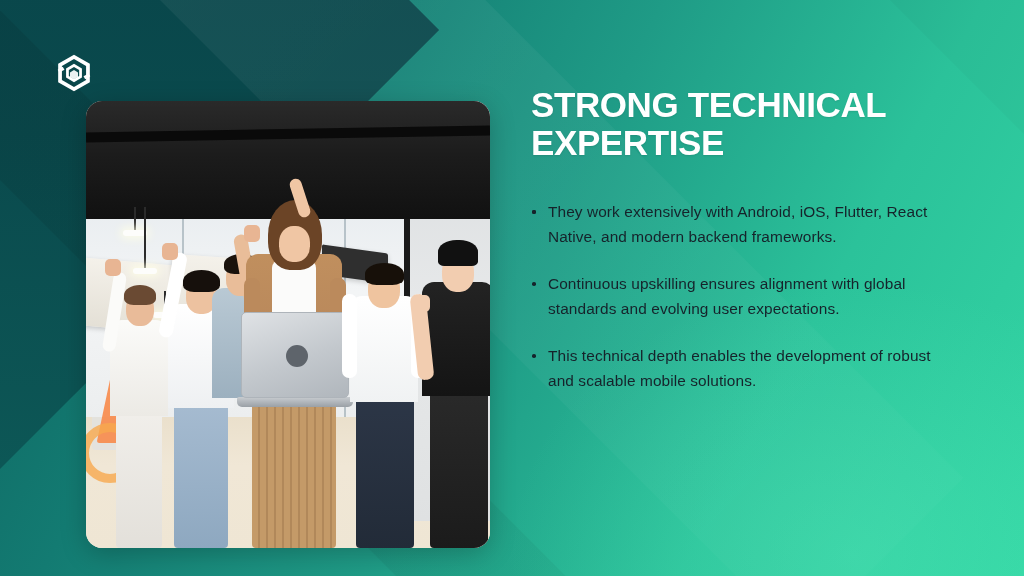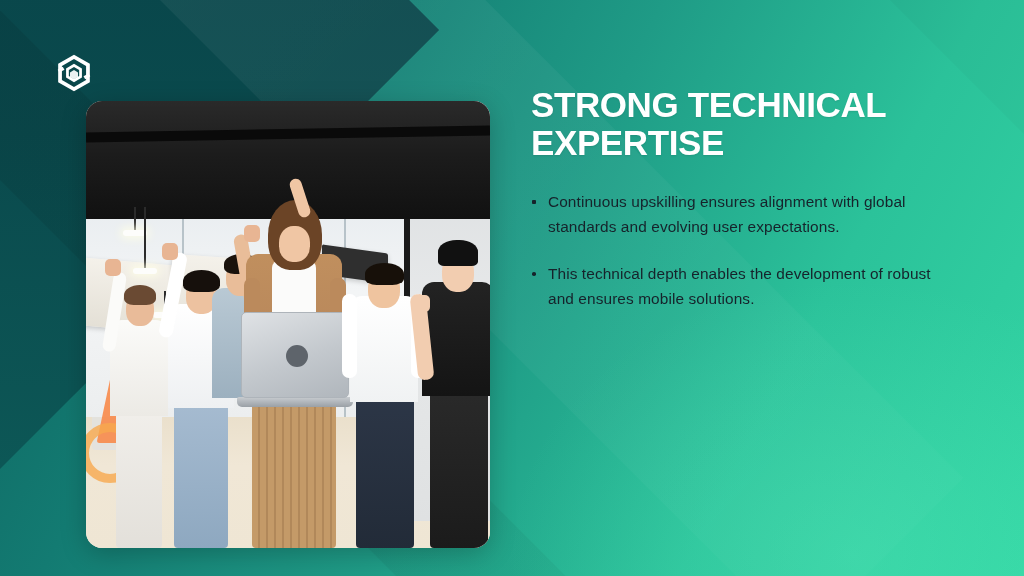--- a/index.html
+++ b/index.html
@@ -202,21 +202,21 @@
     width:420px;
     z-index:7;
   }
   .title {
     color:#ffffff;
     font-size:35px;
     line-height:1.09;
     font-weight:bold;
     letter-spacing:-0.4px;
     text-transform:uppercase;
-    margin-bottom:28px;
+    margin-bottom:38px;
     text-shadow:0 1px 2px rgba(0,0,0,.10);
   }
   .bullets { list-style:none; margin-top:20px; }
   .bullet {
     position:relative;
     padding-left:17px;
     margin-bottom:22px;
     color:#16232b;
     font-size:15.4px;
     line-height:1.62;
@@ -352,25 +352,26 @@
 
   <div class="content">
     <h1 class="title">STRONG TECHNICAL EXPERTISE</h1>
 
     <ul class="bullets">
       <li class="bullet">
         <span class="bullet-dot"></span>
       </li>
       <li class="bullet">
         <span class="bullet-dot"></span>
+        <span>They work extensively with Android, iOS, Flutter, React Native, and modern backend frameworks.</span>
       </li>
       <li class="bullet">
         <span class="bullet-dot"></span>
         <span>Continuous upskilling ensures alignment with global standards and evolving user expectations.</span>
       </li>
       <li class="bullet">
         <span class="bullet-dot"></span>
-        <span>This technical depth enables the development of robust and ensures mobile solutions.</span>
+        <span>This technical depth enables the development of robust and scalable mobile solutions.</span>
       </li>
     </ul>
   </div>
 
 </div>
 
 </body></html>

